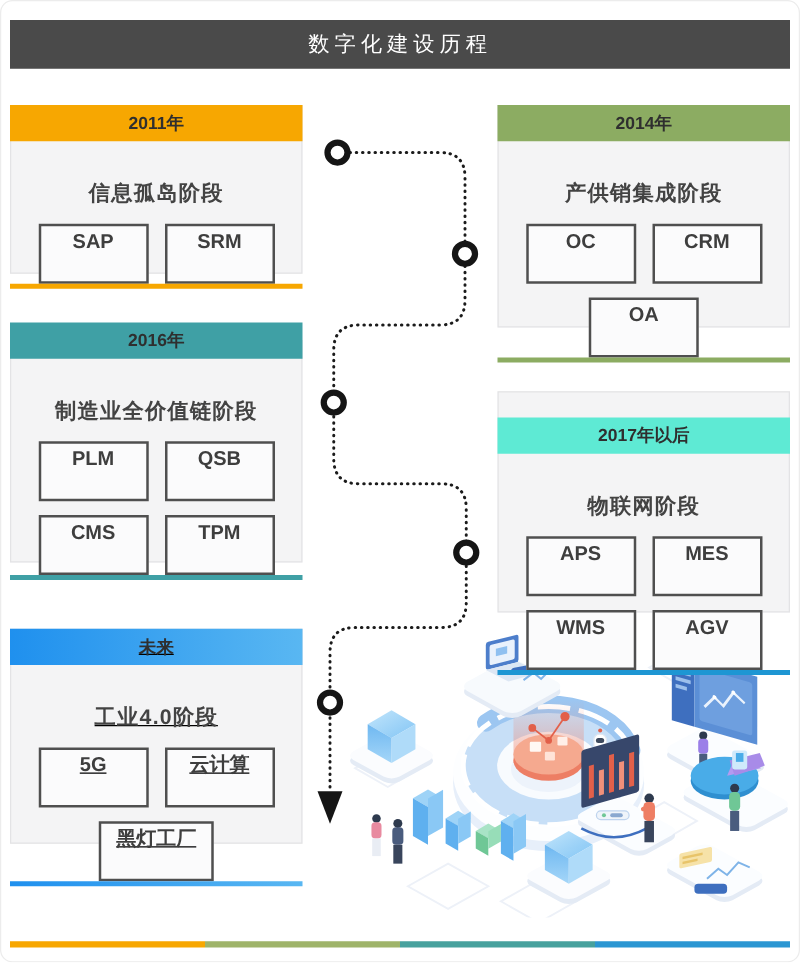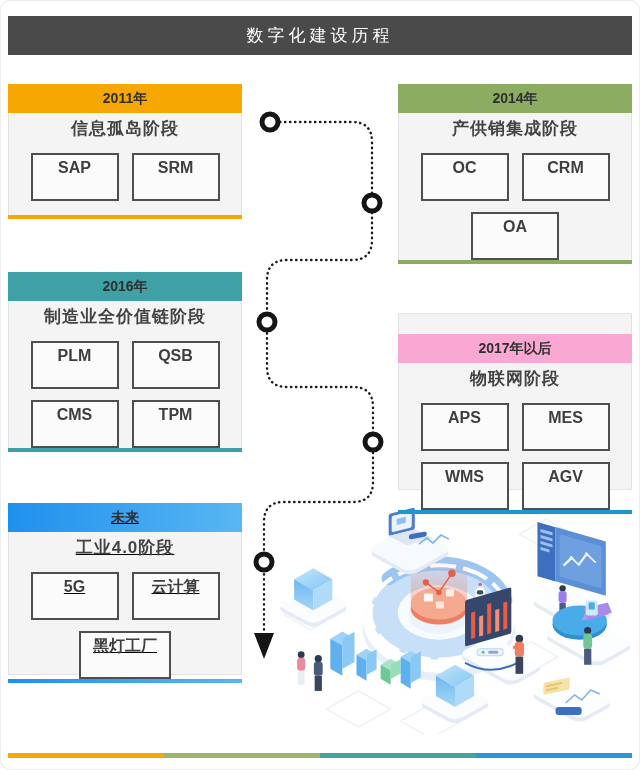--- a/index.html
+++ b/index.html
@@ -18,36 +18,36 @@
   .card{
     position:absolute;width:234px;display:flex;flex-direction:column;
     background:#F4F4F5;border:1px solid #E3E3E5;box-sizing:border-box;
   }
   .card-header{
     height:29px;flex:0 0 29px;display:flex;align-items:center;justify-content:center;
     font-size:14px;font-weight:bold;color:#2f2f2f;margin:-1px -1px 0 -1px;
   }
   .card-body{flex:1 1 auto;}
   .card-phase{
-    margin:4px 6px 13px;text-align:center;font-size:17px;font-weight:bold;
+    margin:30px 6px 13px;text-align:center;font-size:17px;font-weight:bold;
     color:#434343;letter-spacing:1px;
   }
   .card-tags{
     display:flex;flex-wrap:wrap;justify-content:center;align-content:flex-start;
     column-gap:13px;row-gap:11px;padding:0 18px;
   }
   .tag{
     box-sizing:border-box;min-width:88px;height:48px;line-height:26px;
     border:2px solid #4F4F4F;background:#FBFBFC;text-align:center;
     font-size:16px;font-weight:bold;color:#3E3E3E;padding:0 12px;
   }
   .card-foot{height:4px;flex:0 0 4px;margin:0 -1px -1px -1px;}
   .slot-0{left:8px;top:84px;height:135px;}
   .slot-1{left:398px;top:84px;height:178px;}
-  .slot-2{left:8px;top:272px;height:178px;}
+  .slot-2{left:8px;top:272px;height:178px;justify-content:center;}
   .slot-3{left:398px;top:313px;height:177px;}
   .slot-4{left:8px;top:503px;height:172px;text-decoration:underline;}
   
   .illus{position:absolute;left:268px;top:494px;width:372px;height:240px;}
   .timeline-svg{position:absolute;left:0;top:0;width:640px;height:770px;pointer-events:none;}
   .footer{position:absolute;left:8px;top:753px;width:624px;height:5px;display:flex;}
   .fseg{flex:1 1 0;height:100%;}
 </style>
 </head>
 <body>
@@ -310,21 +310,21 @@
             <span class="tag">PLM</span>
             <span class="tag">QSB</span>
             <span class="tag">CMS</span>
             <span class="tag">TPM</span>
           </div>
     </div>
     <div class="card-foot" style="background: rgb(63, 160, 165);"></div>
   </div>
 
   <div class="card slot-3">
-    <div class="card-header" style="background: #f9a8d4; margin-top: 20px;">2017年以后</div>
+    <div class="card-header" style="background: #5eead4; margin-top: 20px;">2017年以后</div>
     <div class="card-body">
       <div class="card-phase">物联网阶段</div>
       <div class="card-tags">
             <span class="tag">APS</span>
             <span class="tag">MES</span>
             <span class="tag">WMS</span>
             <span class="tag">AGV</span>
           </div>
     </div>
     <div class="card-foot" style="background: rgb(30, 150, 211);"></div>

